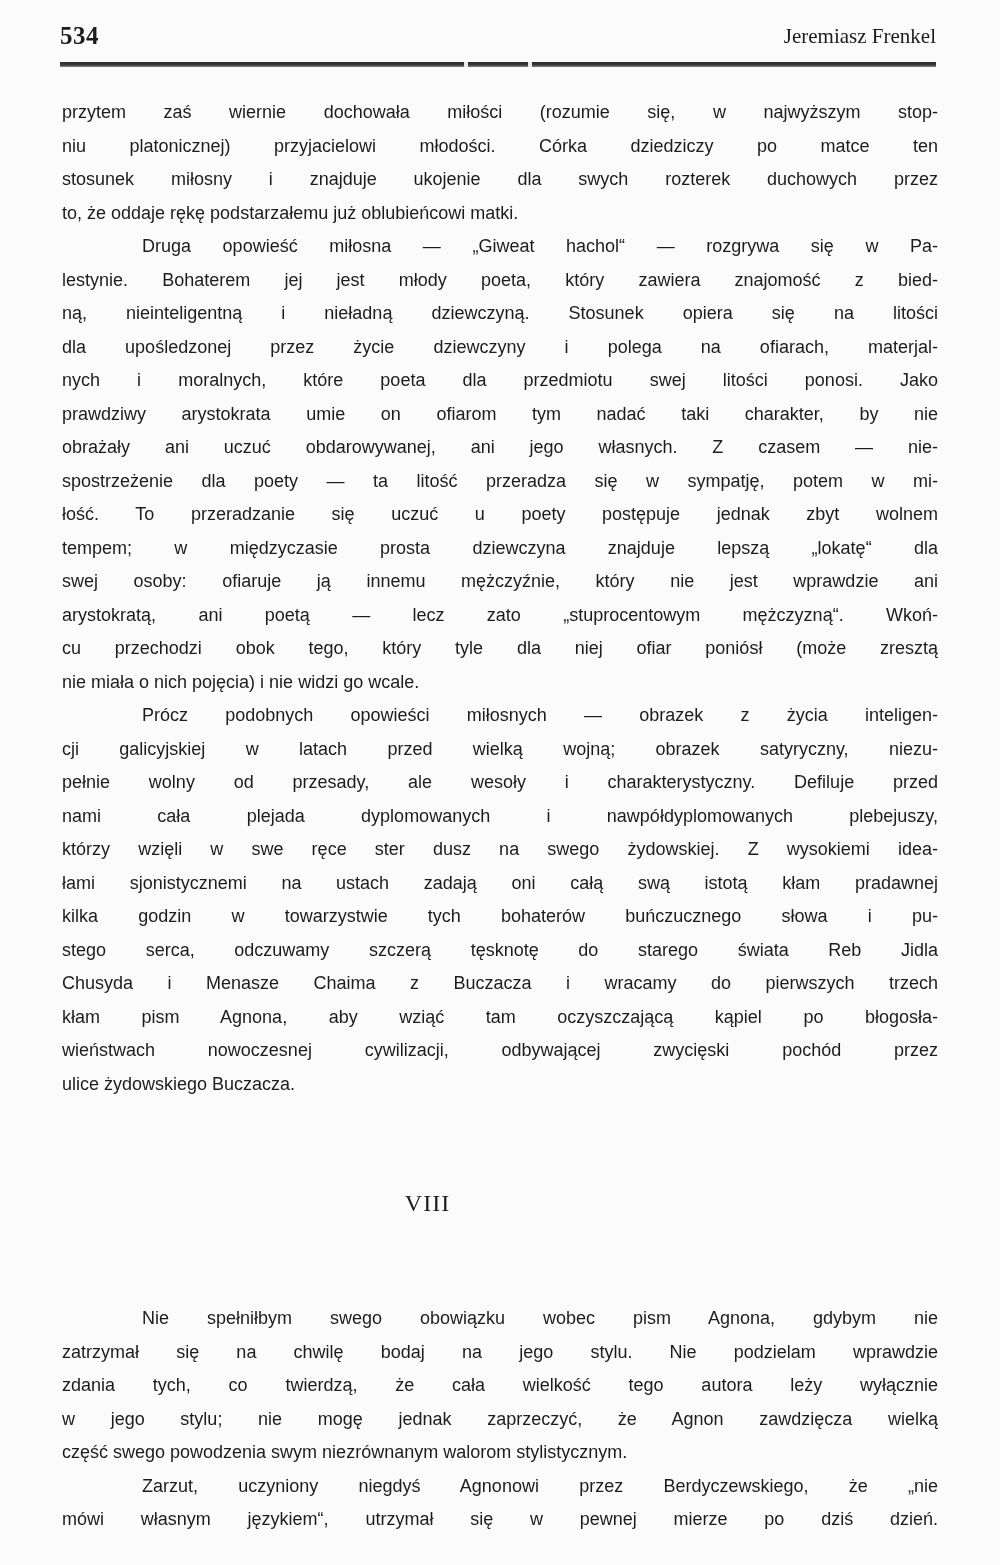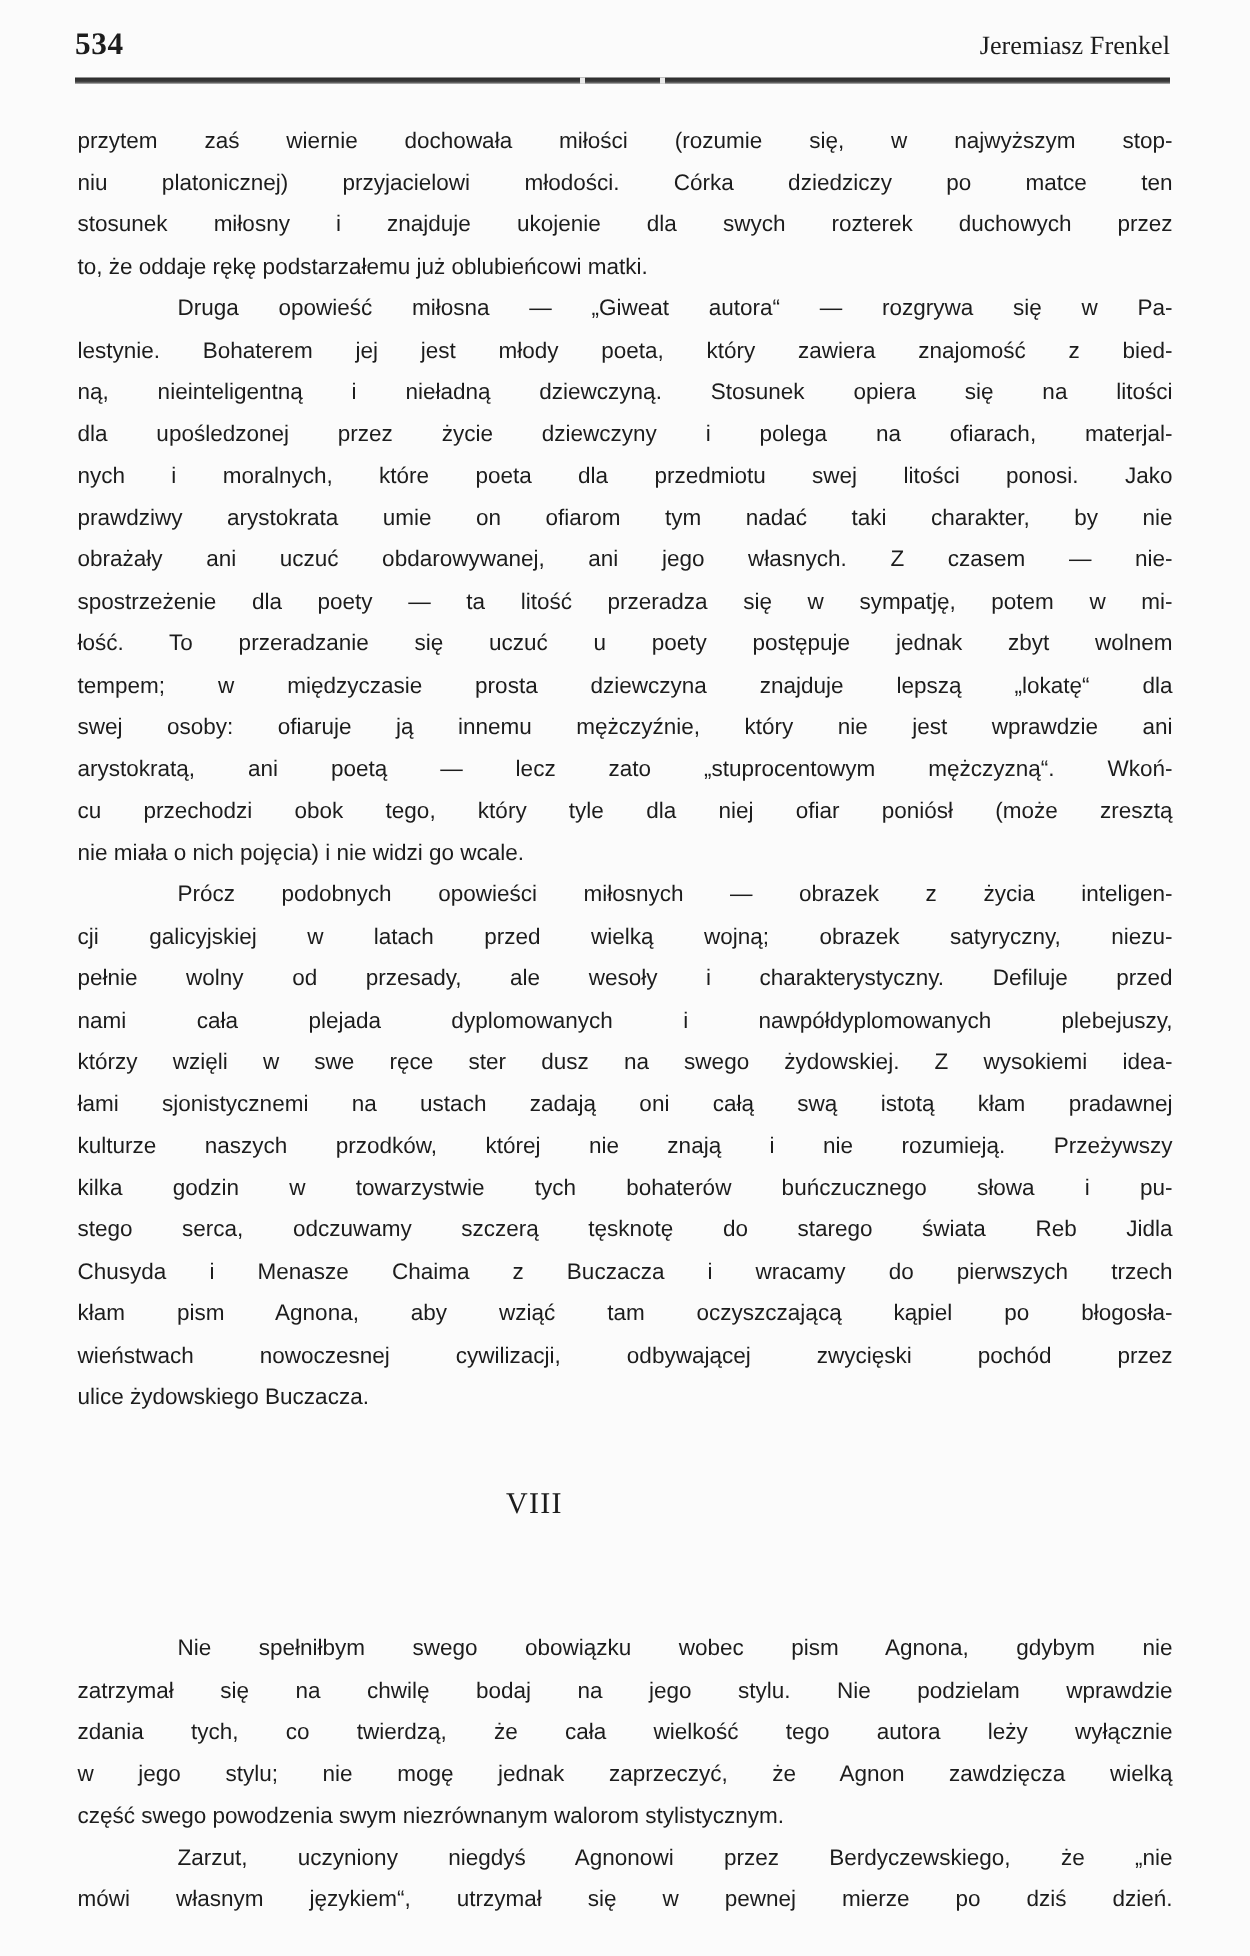--- a/index.html
+++ b/index.html
@@ -57,41 +57,40 @@
 <div class="header-rule">
   <span class="gap" style="left:404px"></span>
   <span class="gap" style="left:468px"></span>
 </div>
 
 <div class="body-text" style="top:96px;">
   <span class="line">przytem zaś wiernie dochowała miłości (rozumie się, w najwyższym stop-</span>
   <span class="line">niu platonicznej) przyjacielowi młodości. Córka dziedziczy po matce ten</span>
   <span class="line">stosunek miłosny i znajduje ukojenie dla swych rozterek duchowych przez</span>
   <span class="line last">to, że oddaje rękę podstarzałemu już oblubieńcowi matki.</span>
-  <span class="line indent">Druga opowieść miłosna — „Giweat autora“ — rozgrywa się w Pa-</span>
+  <span class="line indent">Druga opowieść miłosna — „Giweat hachol“ — rozgrywa się w Pa-</span>
   <span class="line">lestynie. Bohaterem jej jest młody poeta, który zawiera znajomość z bied-</span>
   <span class="line">ną, nieinteligentną i nieładną dziewczyną. Stosunek opiera się na litości</span>
   <span class="line">dla upośledzonej przez życie dziewczyny i polega na ofiarach, materjal-</span>
   <span class="line">nych i moralnych, które poeta dla przedmiotu swej litości ponosi. Jako</span>
   <span class="line">prawdziwy arystokrata umie on ofiarom tym nadać taki charakter, by nie</span>
   <span class="line">obrażały ani uczuć obdarowywanej, ani jego własnych. Z czasem — nie-</span>
   <span class="line">spostrzeżenie dla poety — ta litość przeradza się w sympatję, potem w mi-</span>
   <span class="line">łość. To przeradzanie się uczuć u poety postępuje jednak zbyt wolnem</span>
   <span class="line">tempem; w międzyczasie prosta dziewczyna znajduje lepszą „lokatę“ dla</span>
   <span class="line">swej osoby: ofiaruje ją innemu mężczyźnie, który nie jest wprawdzie ani</span>
   <span class="line">arystokratą, ani poetą — lecz zato „stuprocentowym mężczyzną“. Wkoń-</span>
   <span class="line">cu przechodzi obok tego, który tyle dla niej ofiar poniósł (może zresztą</span>
   <span class="line last">nie miała o nich pojęcia) i nie widzi go wcale.</span>
   <span class="line indent">Prócz podobnych opowieści miłosnych — obrazek z życia inteligen-</span>
   <span class="line">cji galicyjskiej w latach przed wielką wojną; obrazek satyryczny, niezu-</span>
   <span class="line">pełnie wolny od przesady, ale wesoły i charakterystyczny. Defiluje przed</span>
   <span class="line">nami cała plejada dyplomowanych i nawpółdyplomowanych plebejuszy,</span>
   <span class="line">którzy wzięli w swe ręce ster dusz na swego żydowskiej. Z wysokiemi idea-</span>
   <span class="line">łami sjonistycznemi na ustach zadają oni całą swą istotą kłam pradawnej</span>
-  <span class="line">kulturze naszych przodków, której nie znają i nie rozumieją. Przeżywszy</span>
   <span class="line">kilka godzin w towarzystwie tych bohaterów buńczucznego słowa i pu-</span>
   <span class="line">stego serca, odczuwamy szczerą tęsknotę do starego świata Reb Jidla</span>
   <span class="line">Chusyda i Menasze Chaima z Buczacza i wracamy do pierwszych trzech</span>
   <span class="line">kłam pism Agnona, aby wziąć tam oczyszczającą kąpiel po błogosła-</span>
   <span class="line">wieństwach nowoczesnej cywilizacji, odbywającej zwycięski pochód przez</span>
   <span class="line last">ulice żydowskiego Buczacza.</span>
 </div>
 
 <div class="section-heading">VIII</div>
 

